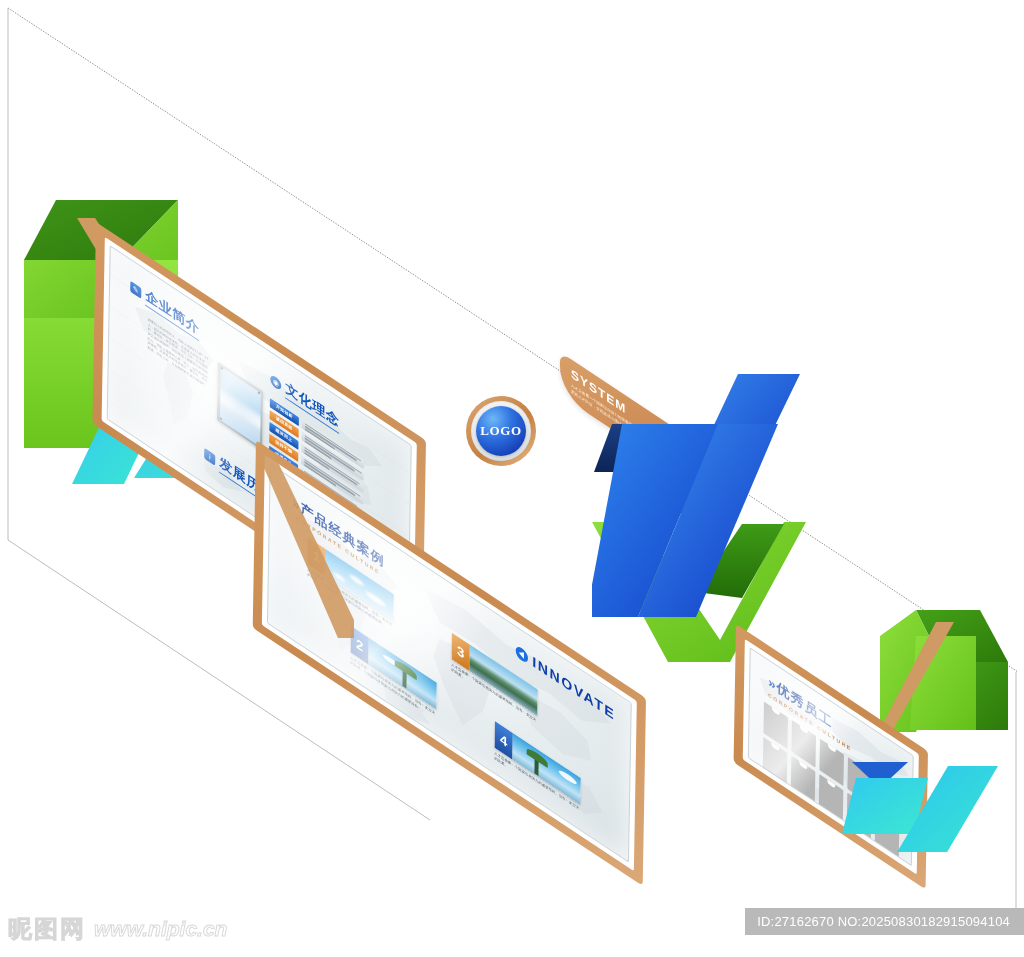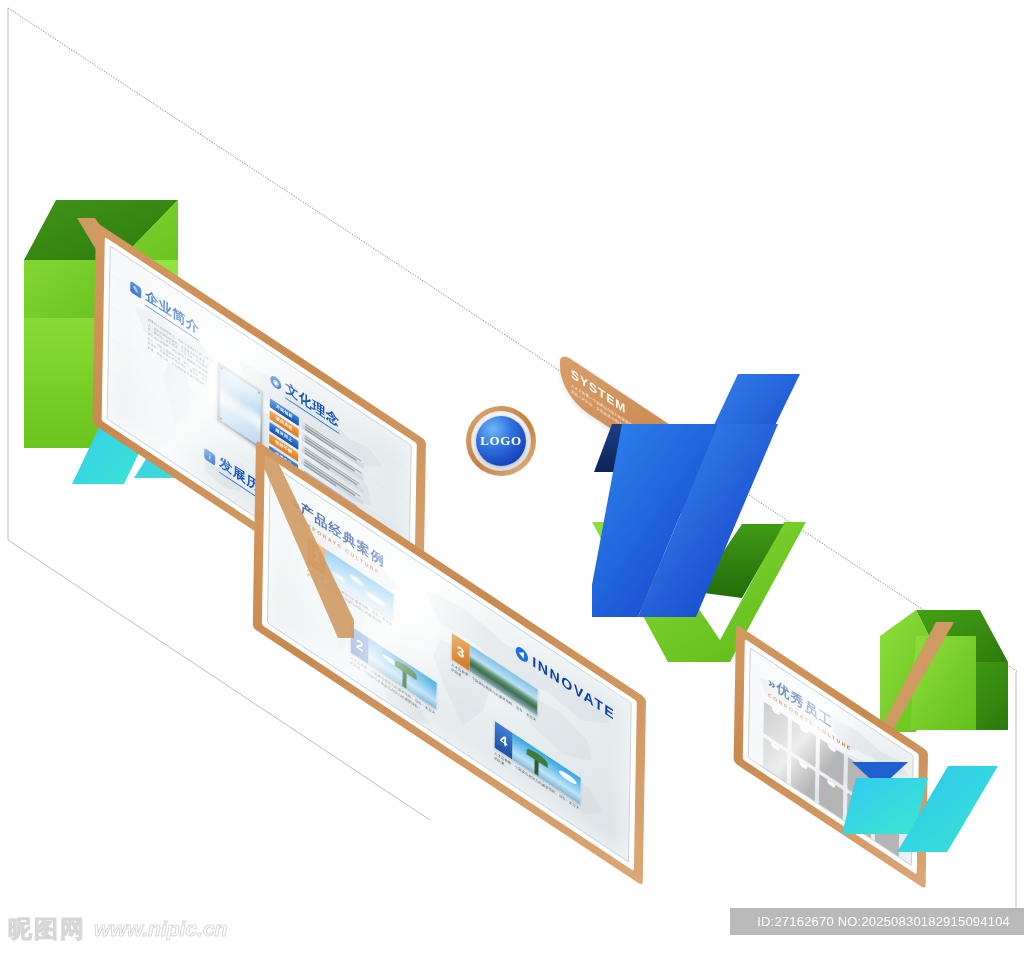--- a/index.html
+++ b/index.html
@@ -182,21 +182,21 @@
     color:#ffffff;-webkit-text-stroke:1px #d6d6d6;
     font-family:"DejaVu Sans",sans-serif;
   }
   .wm-left .url{
     font-size:21px;font-style:italic;font-weight:bold;color:#ffffff;
     -webkit-text-stroke:1px #d9d9d9;letter-spacing:0px;
   }
   .idtag{
     position:absolute;right:0px;bottom:22px;
     background:#b9b9b9;color:#ffffff;font-size:13px;
-    padding:6px 14px 6px 27px;letter-spacing:.2px;white-space:nowrap;
+    padding:6px 14px 6px 12px;letter-spacing:.2px;white-space:nowrap;
   }
 </style>
 </head>
 <body>
 
 <div class="stage">
 
   <svg width="1024" height="957" style="position:absolute;left:0;top:0;">
     <line x1="8" y1="8" x2="700" y2="463" stroke="#8f8f8f" stroke-width="1" stroke-dasharray="1.4 1.4"></line>
     <line x1="700" y1="463" x2="1018" y2="672" stroke="#8f8f8f" stroke-width="1" stroke-dasharray="1.4 1.4"></line>
@@ -470,21 +470,21 @@
 
         <div class="sheen"></div>
       </div>
     </div>
   </div>
 
   <svg width="120" height="190" style="position:absolute;left:244px;top:452px;">
     <polygon points="14,2 30,2 110,168 110,186 94,186" fill="#cf9a63" opacity=".9"></polygon>
   </svg>
 
-  <div class="logo-wrap" style="left:466px;top:406px;width:70px;height:70px;">
+  <div class="logo-wrap" style="left:466px;top:396px;width:70px;height:70px;">
     <div class="logo-ring"></div>
     <div class="logo-ring2"></div>
     <div class="logo-ball">
       <span>LOGO</span>
     </div>
   </div>
 
   <svg width="150" height="180" style="position:absolute;left:880px;top:600px;">
     <defs>
       <linearGradient id="gR1" x1="0" y1="0" x2="1" y2="1">

